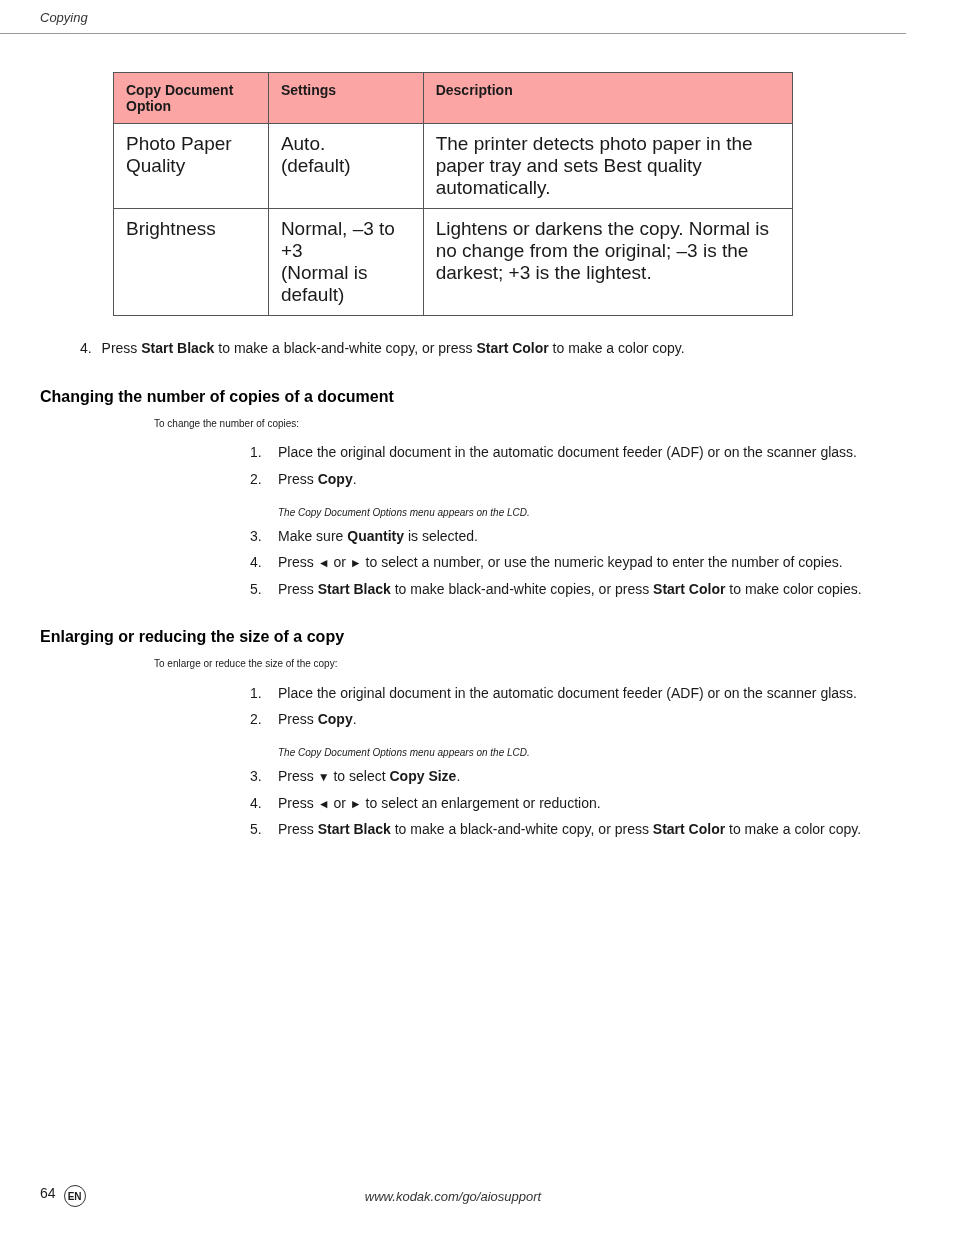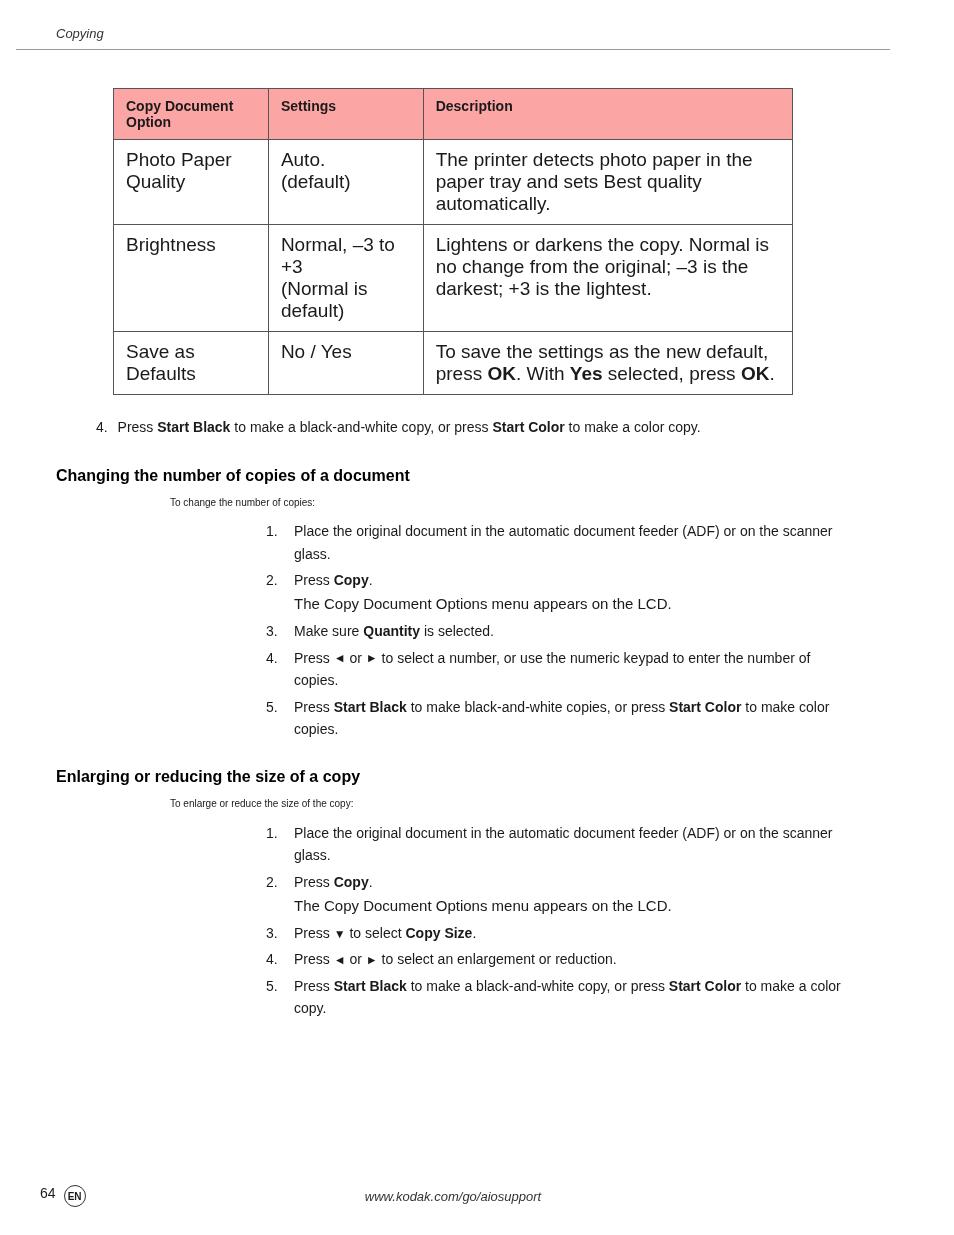--- a/index.html
+++ b/index.html
@@ -9,21 +9,21 @@
       color: #1a1a1a;
       background: #fff;
       width: 954px;
       min-height: 1235px;
       position: relative;
     }
 
     .page-container {
       width: 906px;
       min-height: 1235px;
-      padding: 16px;
+      padding: 0;
       position: relative;
     }
 
     
     .header-bar {
       display: flex;
       align-items: center;
       padding: 10px 40px 8px 40px;
       border-bottom: 1px solid #999;
     }
@@ -107,24 +107,25 @@
     }
     .steps-list li .step-num {
       min-width: 28px;
       font-size: 14px;
     }
     .steps-list li .step-content {
       flex: 1;
     }
     .steps-list li .step-sub {
       display: block;
-      margin-top: 1px;
+      margin-top: 15px;
       margin-left: 0;
-      font-size: 15px;
+      font-size: 10px;
       color: #1a1a1a;
+      font-style: italic;
     }
 
     .arrow-icon {
       display: inline-block;
       font-size: 12px;
       vertical-align: middle;
     }
     .arrow-down-icon {
       display: inline-block;
       font-size: 12px;
@@ -196,25 +197,20 @@
         <tr>
           <td>Photo Paper Quality</td>
           <td>Auto.<br>(default)</td>
           <td>The printer detects photo paper in the paper tray and sets Best quality automatically.</td>
         </tr>
         <tr>
           <td>Brightness</td>
           <td>Normal, –3 to +3<br>(Normal is default)</td>
           <td>Lightens or darkens the copy. Normal is no change from the original; –3 is the darkest; +3 is the lightest.</td>
         </tr>
-        <tr>
-          <td>Save as Defaults</td>
-          <td>No / Yes</td>
-          <td>To save the settings as the new default, press <b>OK</b>. With <b>Yes</b> selected, press <b>OK</b>.</td>
-        </tr>
       </tbody>
     </table>
 
     <div class="step-4">
       <span class="step-num">4.</span>
       Press <b>Start Black</b> to make a black-and-white copy, or press <b>Start Color</b> to make a color copy.
     </div>
 
     <div class="section-block">
       <h2 class="section-heading">Changing the number of copies of a document</h2>

